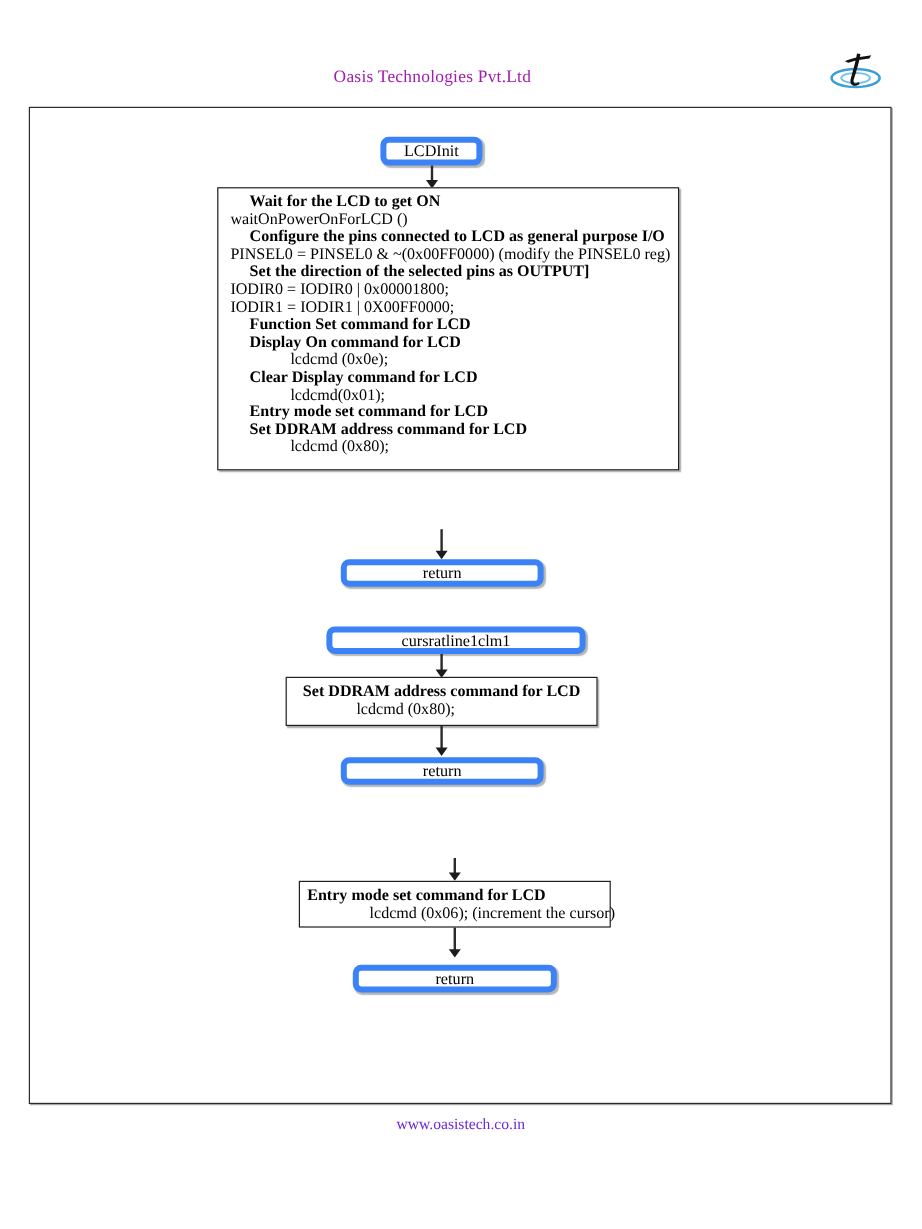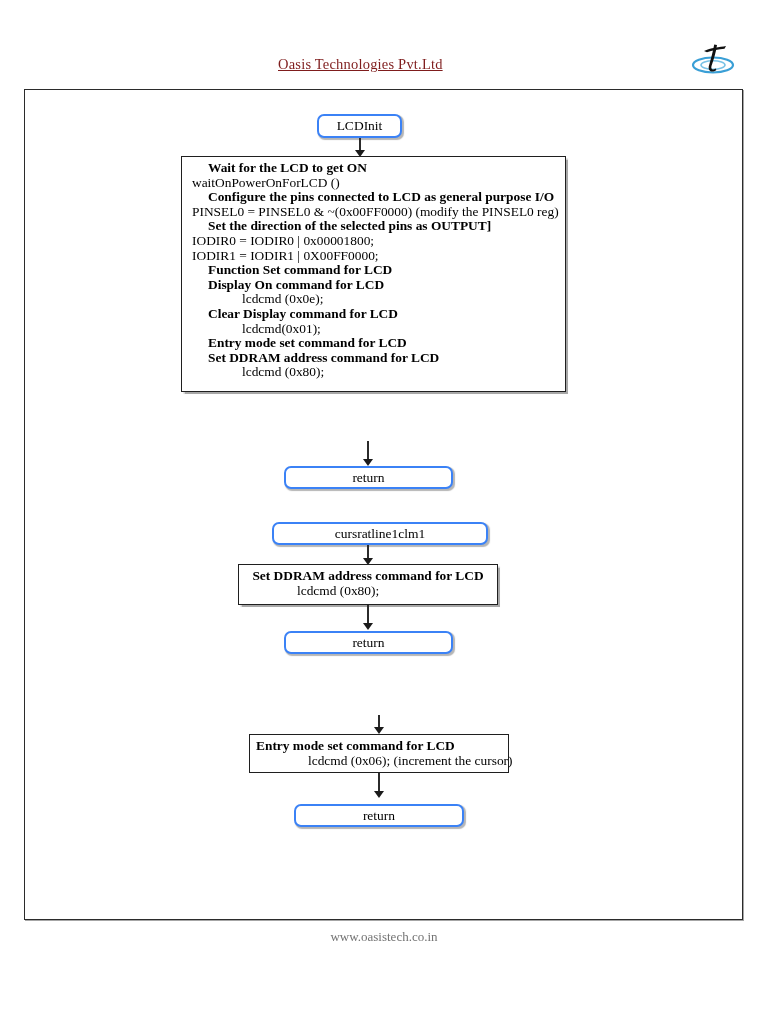--- a/index.html
+++ b/index.html
@@ -25,22 +25,21 @@
     width: 768px;
     height: 89px;
   }
   #header-title {
     position: absolute;
     left: 278px;
     top: 56px;
     font-size: 14.5px;
     letter-spacing: 0.2px;
     white-space: nowrap;
-    color: #7f1d1d;
-    text-decoration: underline;
+    color: #a21caf;
   }
   #company-logo {
     position: absolute;
     left: 686px;
     top: 38px;
     width: 56px;
     height: 42px;
   }
   #company-logo svg { display: block; }
 
@@ -58,32 +57,32 @@
   }
 
   
   #page-footer {
     position: absolute;
     left: 0;
     top: 929px;
     width: 768px;
     text-align: center;
     font-size: 13px;
-    color: #737373;
+    color: #6d28d9;
   }
 
   
   .node {
     position: absolute;
     box-sizing: border-box;
     background: #ffffff;
   }
   
   .node.term {
-    border: 2px solid #3b82f6;
+    border: 5px solid #3b82f6;
     border-radius: 7px;
     box-shadow: 1.5px 1.5px 1px rgba(90,90,90,0.45);
     text-align: center;
     font-size: 13.5px;
     line-height: 1.0;
     display: flex;
     align-items: center;
     justify-content: center;
   }
   

